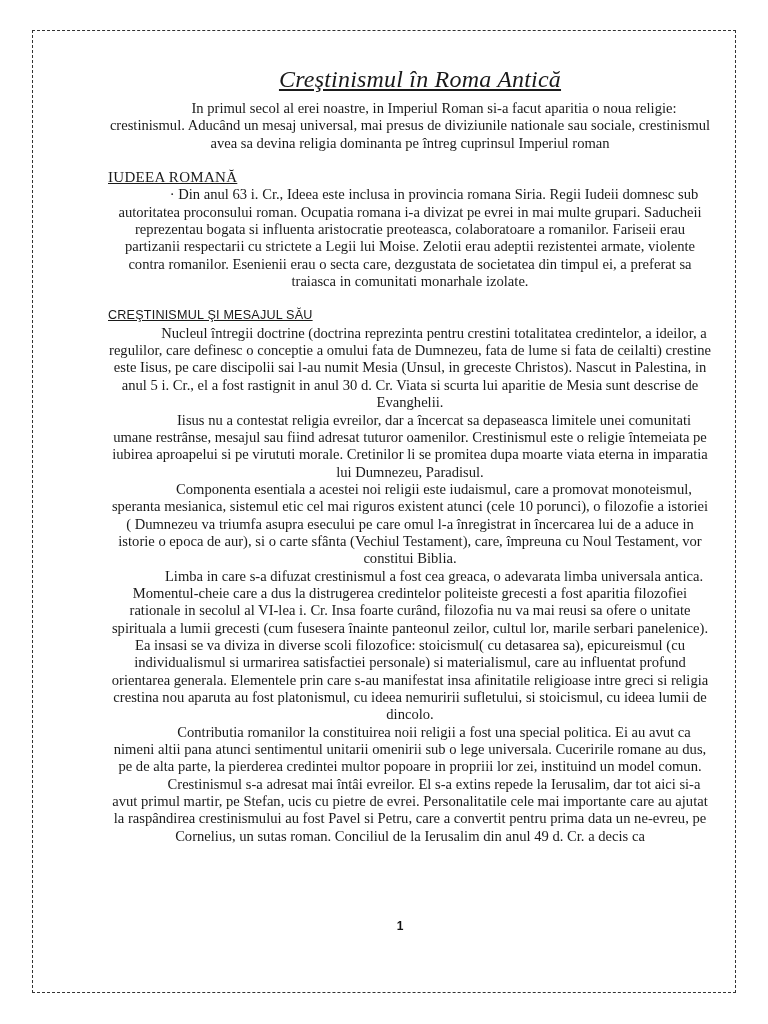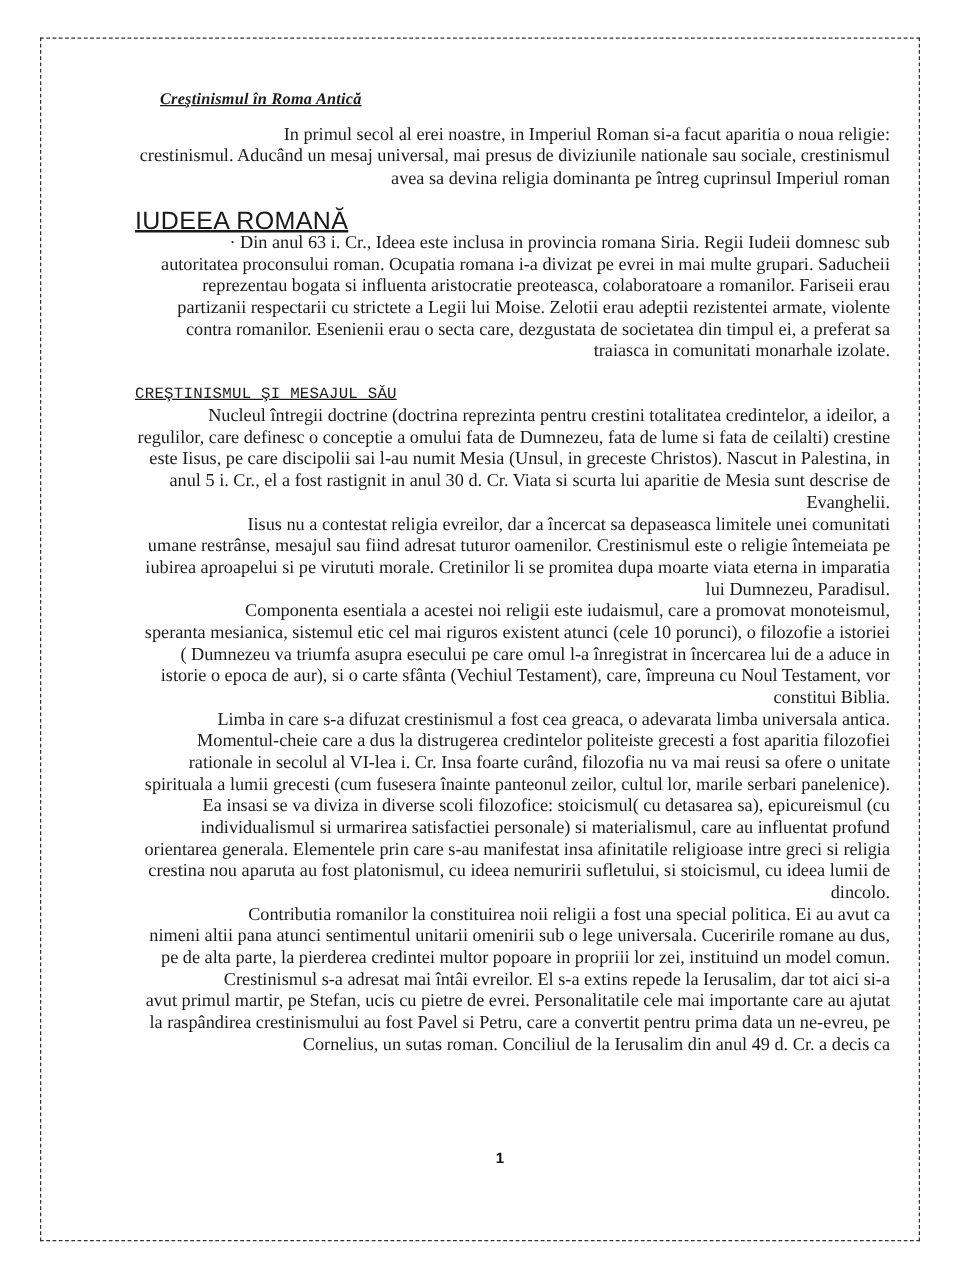--- a/index.html
+++ b/index.html
@@ -6,29 +6,29 @@
   body { width:768px; height:1024px; position:relative; overflow:hidden; }
   .page-border {
     position:absolute; left:32px; top:30px; width:704px; height:963px;
     border:1px dashed #333; box-sizing:border-box;
   }
   .content {
     position:absolute; left:108px; top:68px; width:604px;
     font-family:"Liberation Serif", serif; font-size:14.6px; line-height:17.35px; color:#1a1a1a;
   }
   .title {
-    text-align:left; font-weight:bold; font-style:italic; text-decoration:underline;
-    font-size:13px; letter-spacing:0.2px; margin:0 0 10px 0; padding-left:20px; line-height:22px;
+    text-align:center; font-weight:normal; font-style:italic; text-decoration:underline;
+    font-size:24px; letter-spacing:0.2px; margin:0 0 10px 0; padding-left:20px; line-height:22px;
   }
-  p { margin:0; text-indent:48px; text-align:right; }
+  p { margin:0; text-indent:48px; text-align:center; }
   .heading {
-    text-decoration:underline; margin:17px 0 0 0; font-size:20px; line-height:17.35px;
-    font-family:Liberation Sans, sans-serif; letter-spacing:0.3px;
+    text-decoration:underline; margin:17px 0 0 0; font-size:15px; line-height:17.35px;
+    font-family:Liberation Serif, serif; letter-spacing:0.3px;
   }
-  .h-spaced { font-family:Liberation Mono, monospace; font-size:12.6px; letter-spacing:0.2px; }
+  .h-spaced { font-family:Liberation Sans, sans-serif; font-size:12.6px; letter-spacing:0.2px; }
   .page-number {
     position:absolute; left:400px; top:919px; transform:translateX(-50%);
     font-family:"Liberation Sans", sans-serif; font-size:12px; font-weight:bold; color:#111;
   }
 </style>
 </head>
 <body>
 
 <div class="page-border"></div>
 

